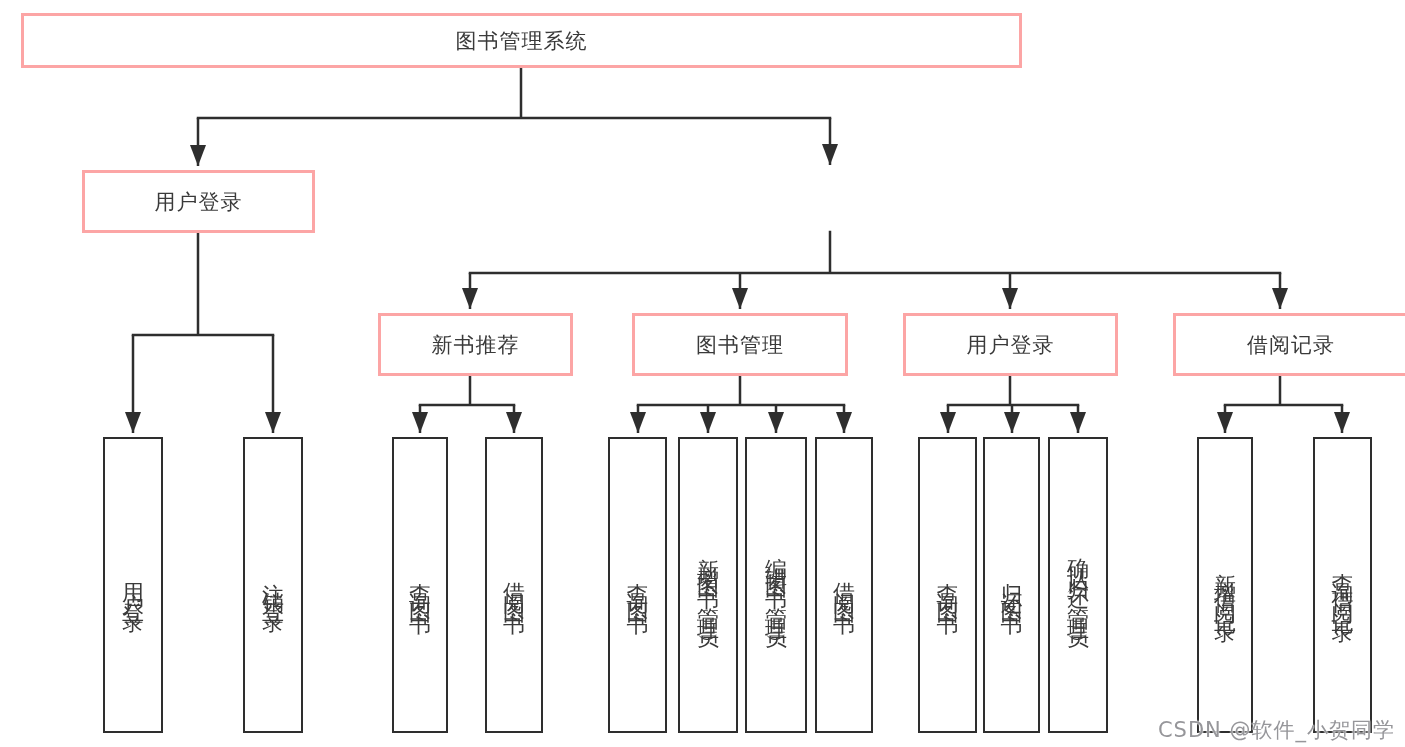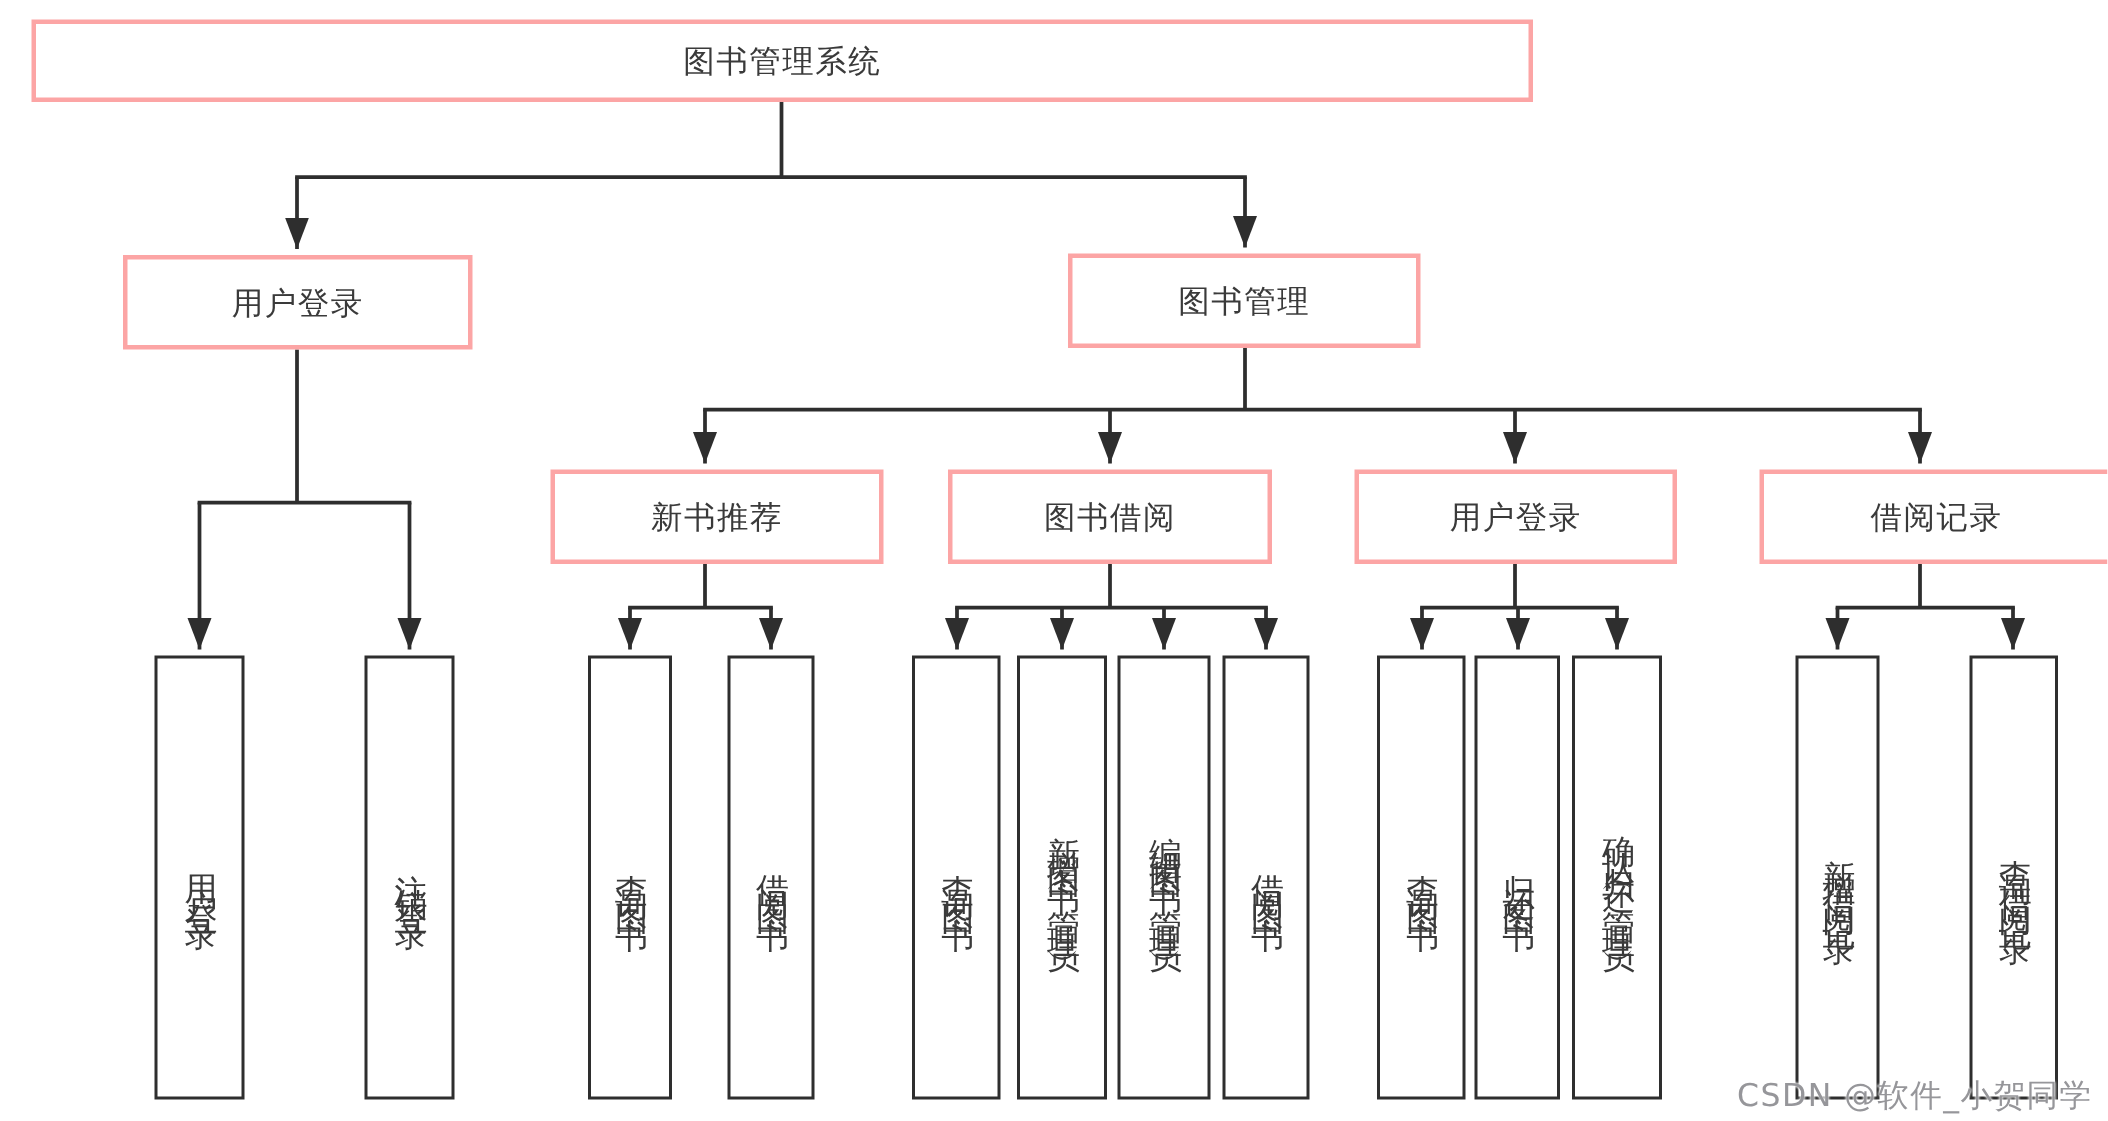--- a/index.html
+++ b/index.html
@@ -81,29 +81,26 @@
     </g>
   </svg>
 
   <div class="node h" style="left:21px;top:13px;width:1001px;height:55px">
     <span class="lbl">图书管理系统</span>
   </div>
 
   <div class="node h" style="left:82px;top:170px;width:233px;height:63px">
     <span class="lbl">用户登录</span>
   </div>
-  <div class="node h" style="left:712px;top:169px;width:235px;height:63px">
-    <span class="lbl">图书管理</span>
-  </div>
 
-  <div class="node h" style="left:367px;top:313px;width:222px;height:63px">
+  <div class="node h" style="left:378px;top:313px;width:195px;height:63px">
     <span class="lbl">新书推荐</span>
   </div>
   <div class="node h" style="left:632px;top:313px;width:216px;height:63px">
-    <span class="lbl">图书借阅</span>
+    <span class="lbl">图书管理</span>
   </div>
   <div class="node h" style="left:903px;top:313px;width:215px;height:63px">
     <span class="lbl">用户登录</span>
   </div>
   <div class="node h" style="left:1173px;top:313px;width:236px;height:63px">
     <span class="lbl">借阅记录</span>
   </div>
 
   <div class="node v" style="left:103px;top:437px;width:60px;height:296px">
     <span class="lbl">用户登录</span>

